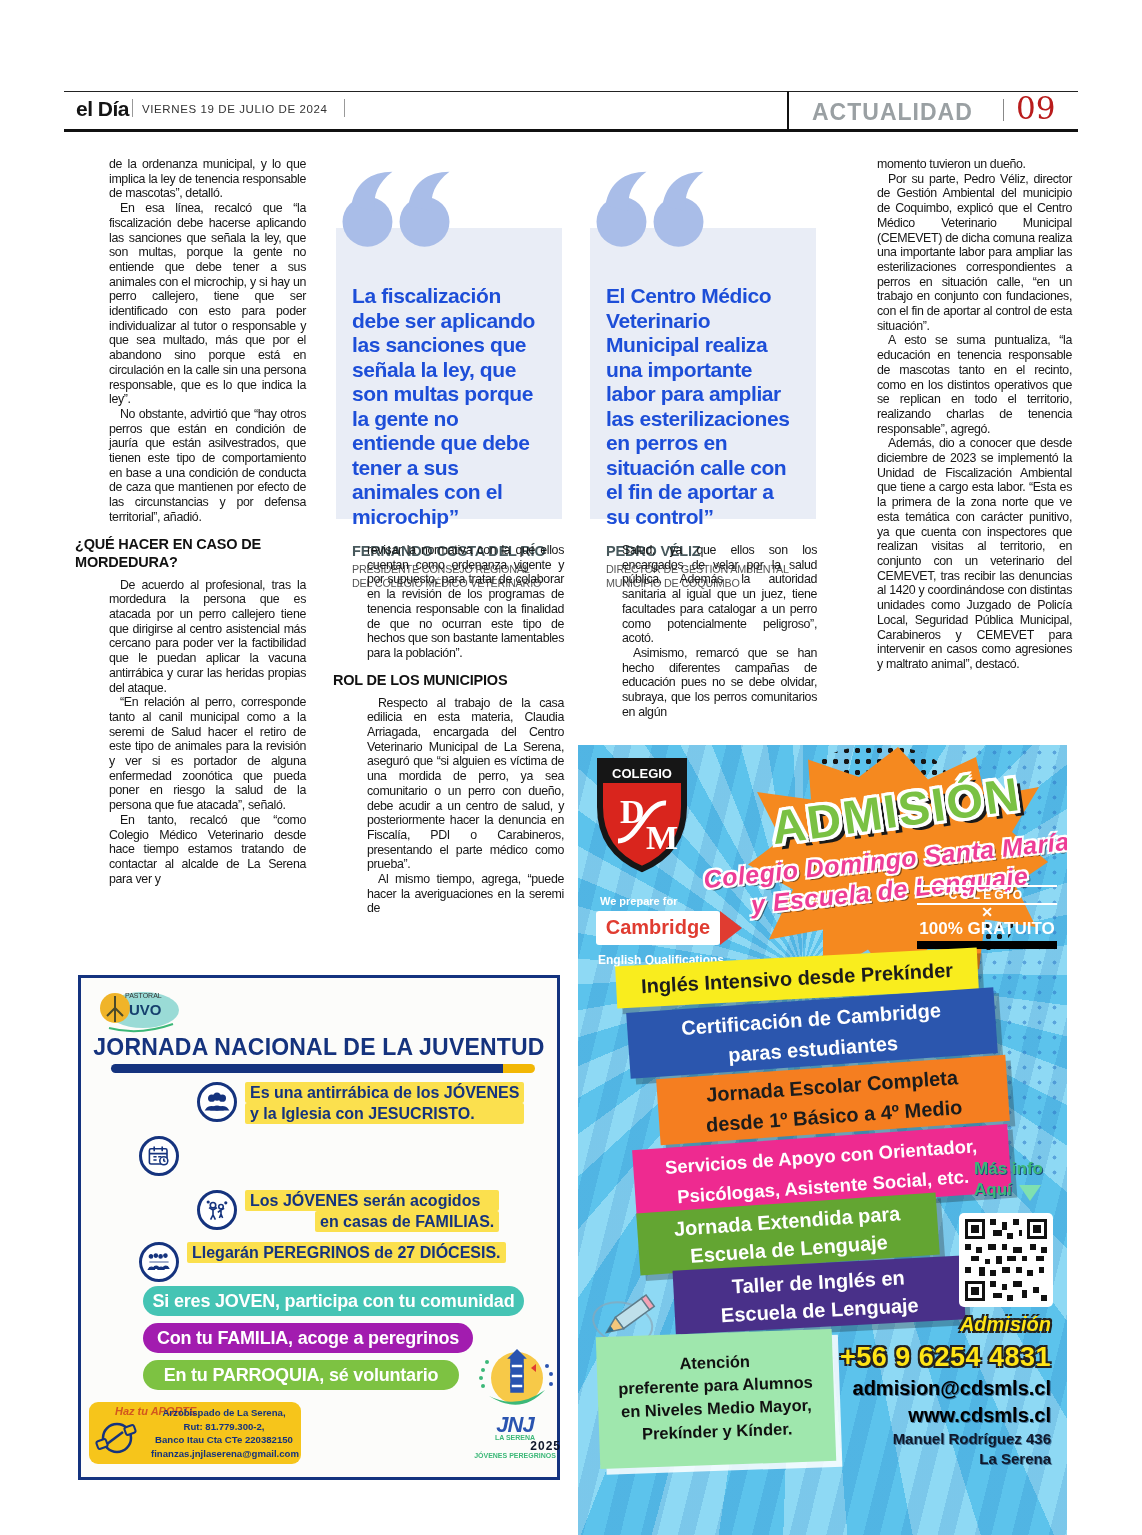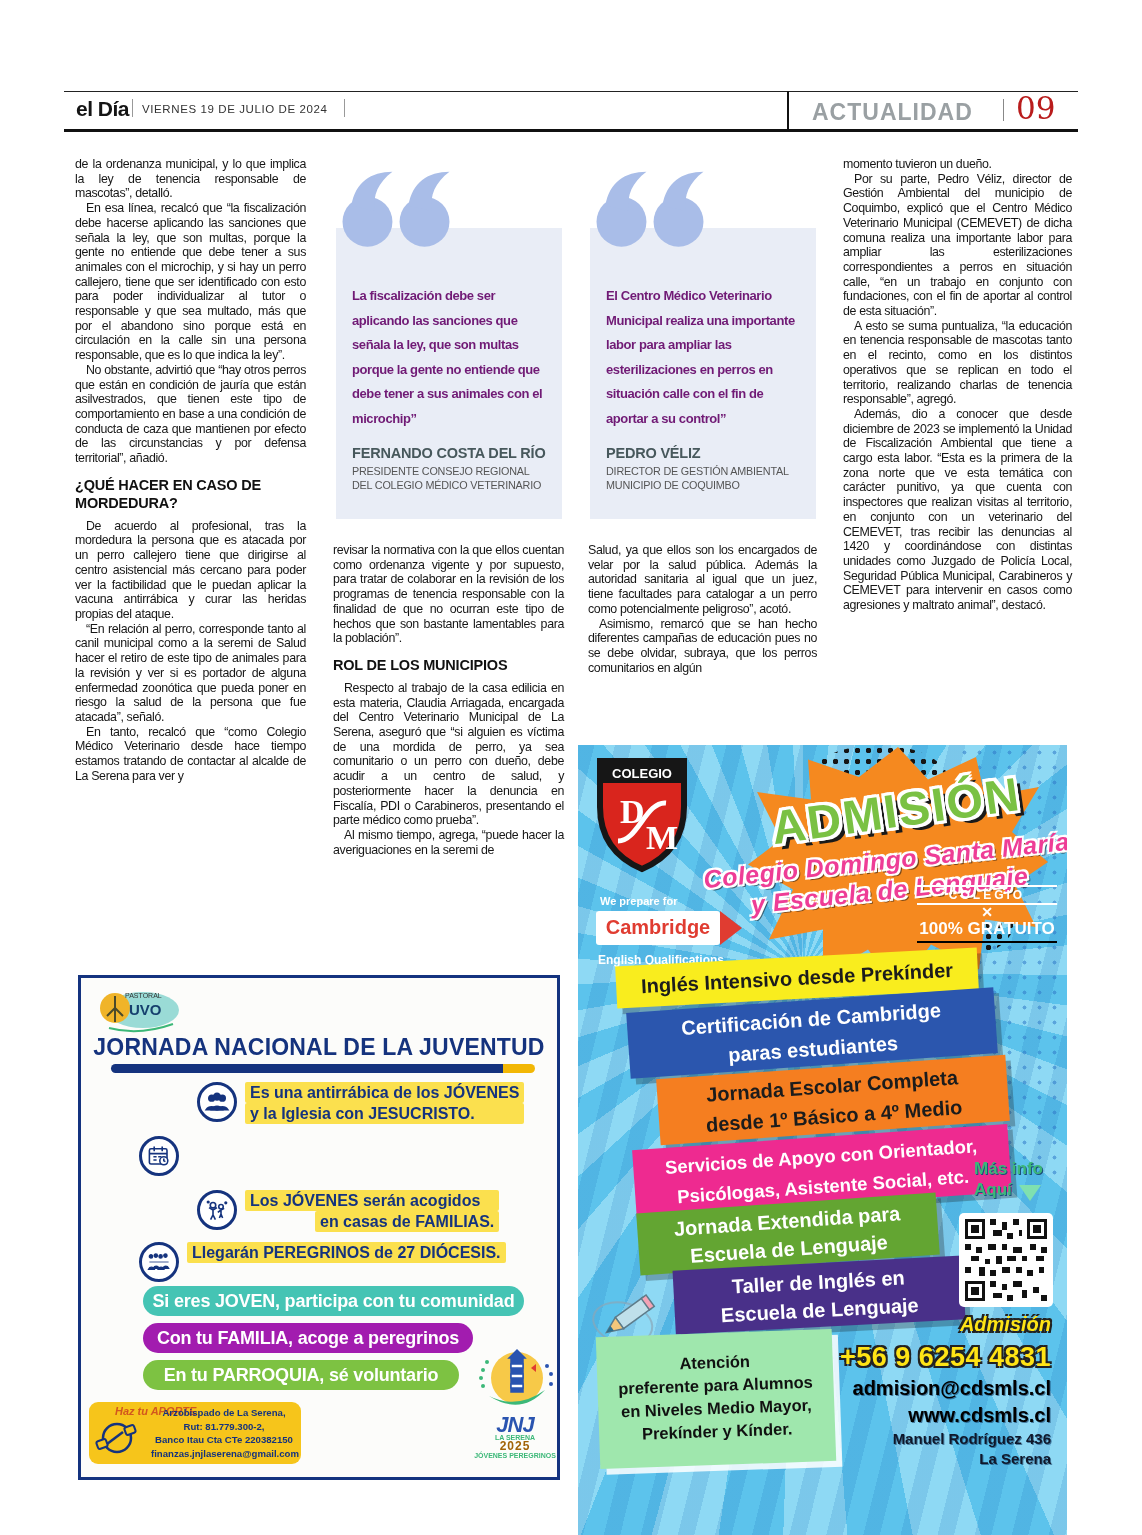--- a/index.html
+++ b/index.html
@@ -13,35 +13,35 @@
   .brand   { position:absolute; left:76px;  top:97px;  font-size:21px; font-weight:900; letter-spacing:-0.5px; }
   .hbar    { position:absolute; width:1px; height:18px; background:#999; top:99px; }
   .hdate   { position:absolute; left:142px; top:103px; font-size:11.5px; letter-spacing:0.6px; color:#333; }
   .hdivider{ position:absolute; left:787px; top:91px; width:2px; height:41px; background:#111; }
   .hsection{ position:absolute; left:812px; top:99px; font-size:23px; font-weight:900; letter-spacing:1px; color:#9aa0a3; }
   .hsep    { position:absolute; left:1003px; top:99px; width:1px; height:22px; background:#888; }
   .hpage   { position:absolute; left:1016px; top:90px; font-size:31px; font-family:"DejaVu Serif", serif; color:#b91c1c; }
 
   
   .col { position:absolute; }
-  .bt  { font-size:12.4px; line-height:14.7px; letter-spacing:-0.35px; text-align:justify; color:#161616; }
+  .bt  { font-size:12.4px; line-height:14.7px; letter-spacing:-0.35px; text-align:justify; color:#161616;margin-left:34px; }
   .ind { text-indent:11px; }
   .subhead { font-size:14.5px; line-height:18px; font-weight:800; letter-spacing:-0.2px; color:#111;
              margin:10px 0 7px 0; }
   .c1 { left:75px;  top:157px; width:231px; }
   .c2 { left:333px; top:543px; width:231px; }
   .c3 { left:588px; top:543px; width:229px; }
   .c4 { left:843px; top:157px; width:229px; }
 
   
   .quotebox { position:absolute; width:226px; height:291px; background:#e9edf6; padding:56px 16px 0 16px; }
   .qb1 { left:336px; top:228px; }
   .qb2 { left:590px; top:228px; }
   .qglyph { position:absolute; top:-58px; left:4px; }
-  .qtext   { font-size:13px; line-height:24.5px; font-weight:800; letter-spacing:-0.4px; color:#701a75; }
+  .qtext   { font-size:21px; line-height:24.5px; font-weight:800; letter-spacing:-0.4px; color:#1d4ed8; }
   .qauthor { margin-top:14px; font-size:14.5px; font-weight:800; letter-spacing:-0.2px; color:#47585c; }
   .qrole   { margin-top:4px; font-size:10.8px; line-height:13.5px; letter-spacing:-0.2px; color:#555; }
 
   
   .adL { position:absolute; left:78px; top:975px; width:482px; height:505px;
          background:#fcfcfa; border:3px solid #14337f; }
   .adL-logo { position:absolute; left:14px; top:8px; }
   .adL-title { position:absolute; left:0; top:56px; width:100%; text-align:center;
                font-size:23px; font-weight:900; letter-spacing:0.2px; color:#15337e; }
   .adL-bar  { position:absolute; left:30px; top:86px; width:392px; height:9px; background:#15337e; border-radius:5px 0 0 5px; }
@@ -55,21 +55,21 @@
   .pill { position:absolute; height:30px; border-radius:17px; color:#fff; font-weight:800;
           font-size:18px; line-height:30px; text-align:center; letter-spacing:-0.2px; }
   .aporte { position:absolute; left:8px; top:424px; width:212px; height:62px;
             background:#f6c51b; border-radius:9px; }
   .aporte-label { position:absolute; left:26px; top:3px; font-size:11px; font-weight:800; font-style:italic; color:#d2571e; }
   .aporte-lines { position:absolute; left:62px; top:4px; width:146px; text-align:center;
                   font-size:9.6px; line-height:13.5px; font-weight:800; color:#15337e; }
   .jnj { position:absolute; left:388px; top:368px; width:92px; text-align:center; }
   .jnj-word { font-size:22px; font-weight:900; font-style:italic; color:#2a54b0; letter-spacing:-1px; line-height:18px; }
   .jnj-sub  { font-size:7px; font-weight:800; color:#3cb878; }
-  .jnj-year { font-size:12px; font-weight:900; color:#a16207; letter-spacing:1px; line-height:11px;}
+  .jnj-year { font-size:12px; font-weight:900; color:#0f172a; letter-spacing:1px; line-height:11px;text-align:right;}
 
   
   .adR { position:absolute; left:578px; top:745px; width:489px; height:868px; overflow:hidden;
          background:#55bfe9; }
   .burst-bg { position:absolute; inset:0;
       background: repeating-conic-gradient(from 0deg at 46% 26%, #5cc3ec 0deg 6.5deg, #8ed9f4 6.5deg 13deg); }
   .stripes  { position:absolute; inset:0;
       background: repeating-linear-gradient(104deg, rgba(23,107,183,0.16) 0 16px, transparent 16px 36px); }
   .dotsR { position:absolute; right:0; top:0; width:110px; height:430px; opacity:.55;
       background: radial-gradient(circle, #2f78c8 1.8px, transparent 2.2px); background-size:15px 15px; }
@@ -87,21 +87,21 @@
             clip-path: polygon(50% 0,60% 13%,76% 4%,79% 20%,97% 16%,88% 34%,100% 46%,89% 55%,96% 72%,79% 69%,77% 89%,61% 79%,50% 97%,40% 81%,25% 92%,25% 73%,7% 77%,15% 57%,0 47%,11% 37%,3% 18%,21% 21%,20% 5%,37% 12%); }
   .admTitle { position:absolute; left:148px; top:38px; width:340px; text-align:center;
       transform:rotate(-8deg); font-size:47px; font-weight:900; letter-spacing:2px; color:#7ac143;
       text-shadow:-3px -3px 0 #fff,3px -3px 0 #fff,-3px 3px 0 #fff,3px 3px 0 #fff,0 -3px 0 #fff,0 3px 0 #fff,-3px 0 0 #fff,3px 0 0 #fff,6px 6px 0 #1a1a1a; }
   .admScript { position:absolute; left:120px; top:100px; width:380px; text-align:center; transform:rotate(-6deg);
       font-size:25px; line-height:30px; font-weight:800; font-style:italic; color:#ee3d96; letter-spacing:0.5px;
       text-shadow:-2px -2px 0 #fff,2px -2px 0 #fff,-2px 2px 0 #fff,2px 2px 0 #fff,3px 3px 0 rgba(20,20,20,.55); }
   .gratBlock { position:absolute; right:10px; top:140px; width:140px; text-align:center; color:#fff; }
   .gratTop { font-size:12px; font-weight:800; letter-spacing:3px; border-top:2px solid #fff; border-bottom:2px solid #fff; padding:1px 0; }
   .gratX   { font-size:14px; line-height:14px; font-weight:900; }
-  .gratTxt { font-size:17px; font-weight:800; border-bottom:2px solid #000000; padding-bottom:2px; }
+  .gratTxt { font-size:17px; font-weight:800; border-bottom:8px solid #000000; padding-bottom:2px; }
   .ribbon { position:absolute; text-align:center; font-weight:800; box-shadow:5px 6px 0 rgba(20,20,20,.28); }
   .r1 { left:38px;  top:212px; width:362px; height:42px; background:#f9ed1e; color:#1c1c1c;
         transform:rotate(-3deg); font-size:20px; line-height:42px; }
   .r2 { left:50px;  top:255px; width:368px; height:66px; background:#2b56ae; color:#fff;
         transform:rotate(-4deg); font-size:20px; line-height:30px; padding-top:4px; }
   .r3 { left:80px;  top:322px; width:350px; height:66px; background:#f57e20; color:#1c1c1c;
         transform:rotate(-4deg); font-size:20px; line-height:30px; padding-top:4px; }
   .r4 { left:56px;  top:392px; width:376px; height:68px; background:#ee2a90; color:#fff;
         transform:rotate(-4deg); font-size:18.5px; line-height:30px; padding-top:5px; }
   .r5 { left:60px;  top:458px; width:300px; height:62px; background:#63a532; color:#fff;

